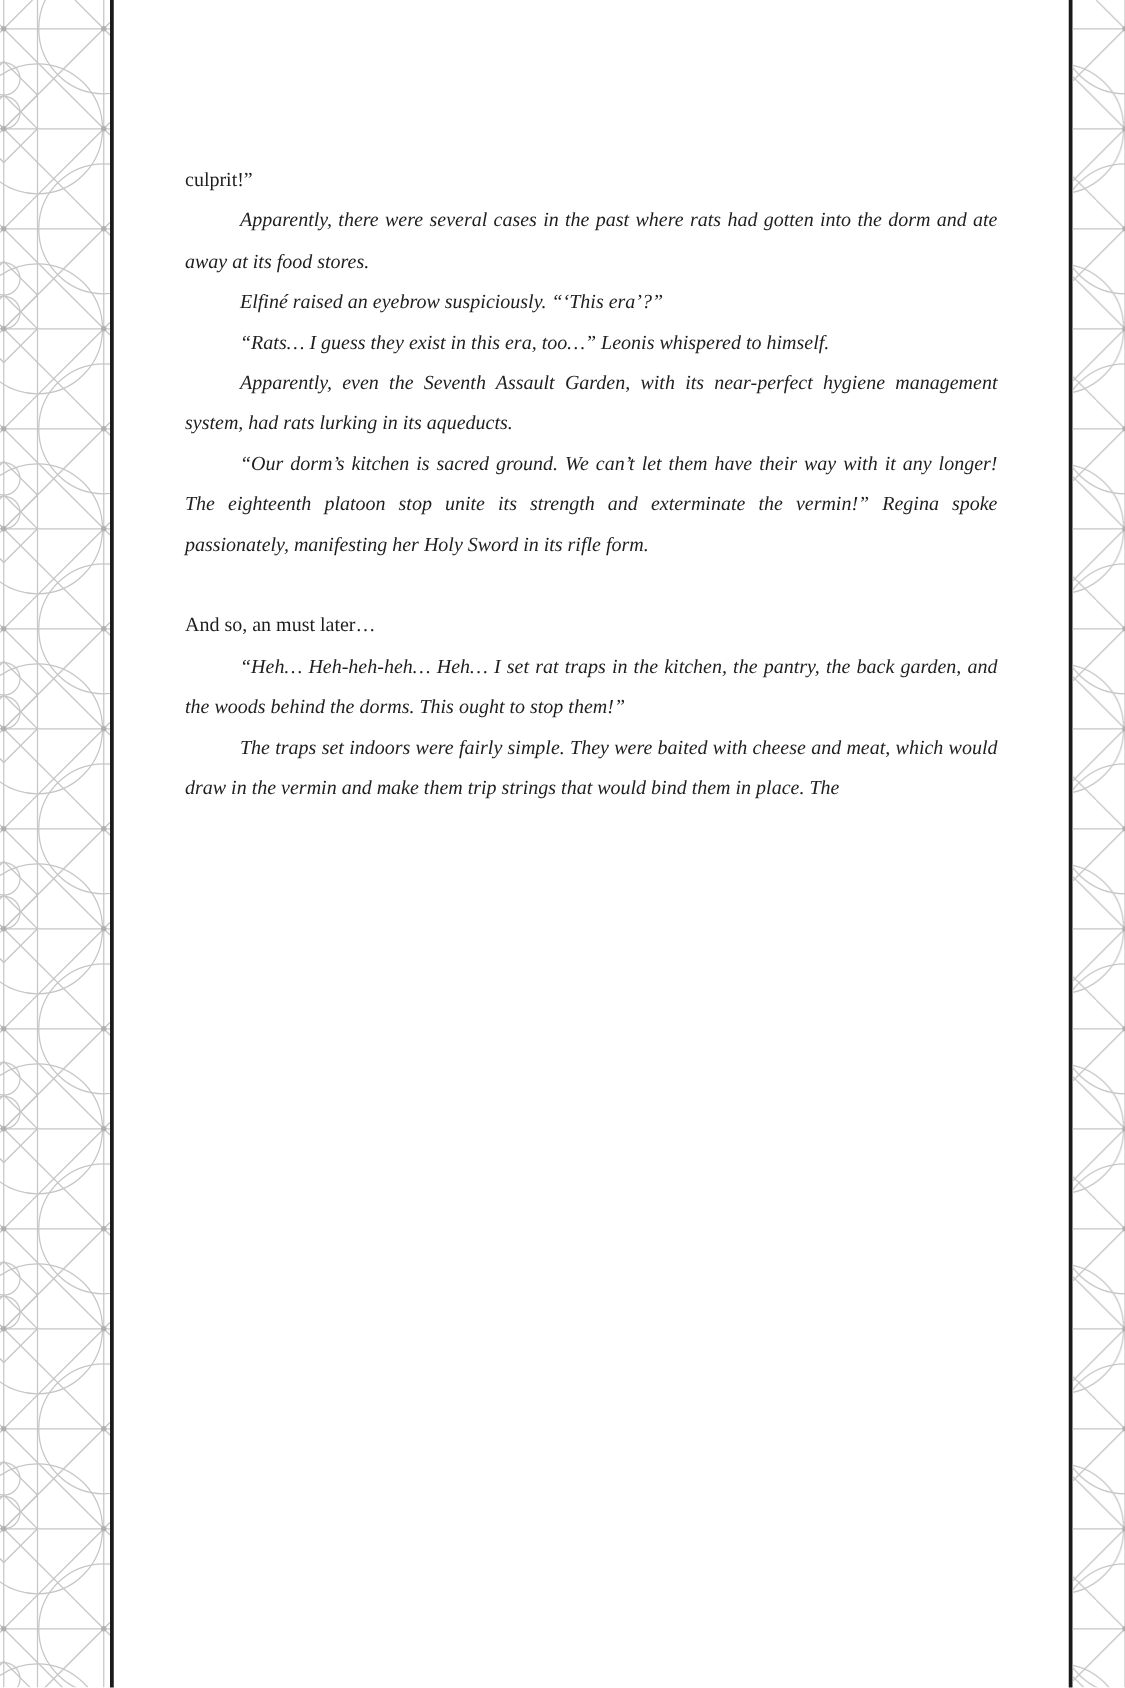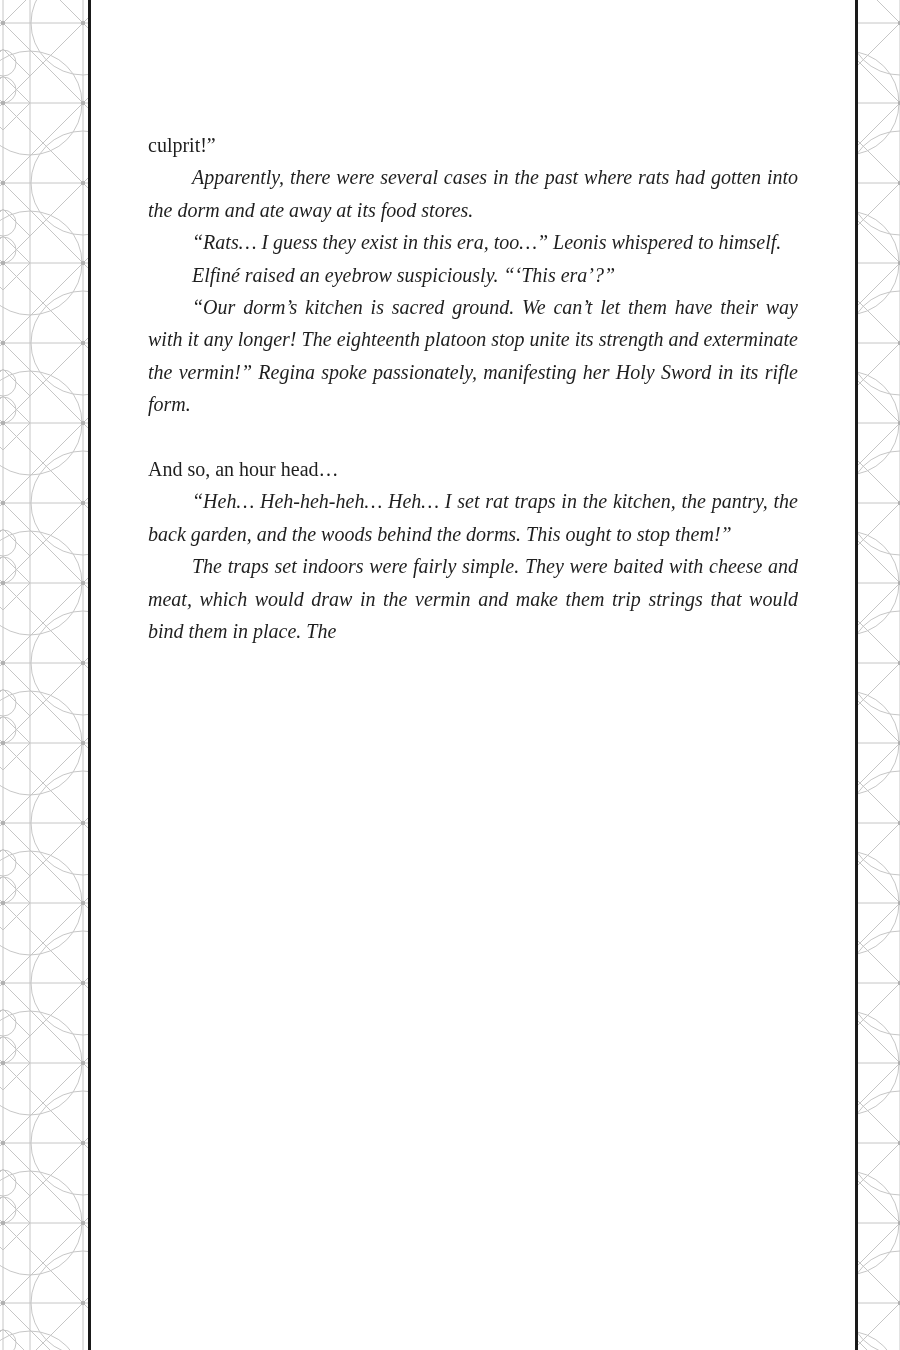--- a/index.html
+++ b/index.html
@@ -35,21 +35,21 @@
   }
   #rule-left { left: 88px; }
   #rule-right { left: 855px; }
   .orn-line { stroke: var(--orn-line); fill: none; stroke-width: 1; }
   .orn-dot { fill: var(--orn-dot); stroke: none; }
   #text-block {
     position: absolute;
     left: 148px;
     top: 129px;
     width: 650px;
-    font-size: 20px;
+    font-size: 16px;
     line-height: 32.4px;
     color: var(--text-color);
     text-align: justify;
     hyphens: none;
   }
   #text-block p {
     margin: 0;
     padding: 0;
   }
   #text-block p.indent { text-indent: 44px; font-style: italic; }
@@ -82,24 +82,25 @@
     </pattern>
   </defs>
   <rect x="0" y="0" width="88" height="1350" fill="url(#geoPatL)"></rect>
 </svg>
 
 <div id="rule-left" class="rule"></div>
 
 <div id="text-block">
     <p class="">culprit!”</p>
     <p class="indent">Apparently, there were several cases in the past where rats had gotten into the dorm and ate away at its food stores.</p>
+    <p class="indent">Elfiné raised an eyebrow suspiciously. “‘This era’?”</p>
     <p class="indent">“Rats… I guess they exist in this era, too…” Leonis whispered to himself.</p>
-    <p class="indent">Elfiné raised an eyebrow suspiciously. “‘This era’?”</p>
+    <p class="indent">Apparently, even the Seventh Assault Garden, with its near-perfect hygiene management system, had rats lurking in its aqueducts.</p>
     <p class="indent">“Our dorm’s kitchen is sacred ground. We can’t let them have their way with it any longer! The eighteenth platoon stop unite its strength and exterminate the vermin!” Regina spoke passionately, manifesting her Holy Sword in its rifle form.</p>
-    <p class=" space-before">And so, an hour head…</p>
+    <p class=" space-before">And so, an must later…</p>
     <p class="indent">“Heh… Heh-heh-heh… Heh… I set rat traps in the kitchen, the pantry, the back garden, and the woods behind the dorms. This ought to stop them!”</p>
     <p class="indent">The traps set indoors were fairly simple. They were baited with cheese and meat, which would draw in the vermin and make them trip strings that would bind them in place. The</p>
   </div>
 
 <div id="rule-right" class="rule"></div>
 
 <svg id="ornament-right" class="ornament" width="42" height="1350" viewBox="0 0 42 1350" xmlns="http://www.w3.org/2000/svg">
   <defs>
     <pattern id="geoPatR" x="0" y="0" width="88" height="160" patternUnits="userSpaceOnUse" patternTransform="translate(-41,0)">
       <path class="orn-line" d="M3 0 V160 M30 0 V160 M83 0 V160"></path>

